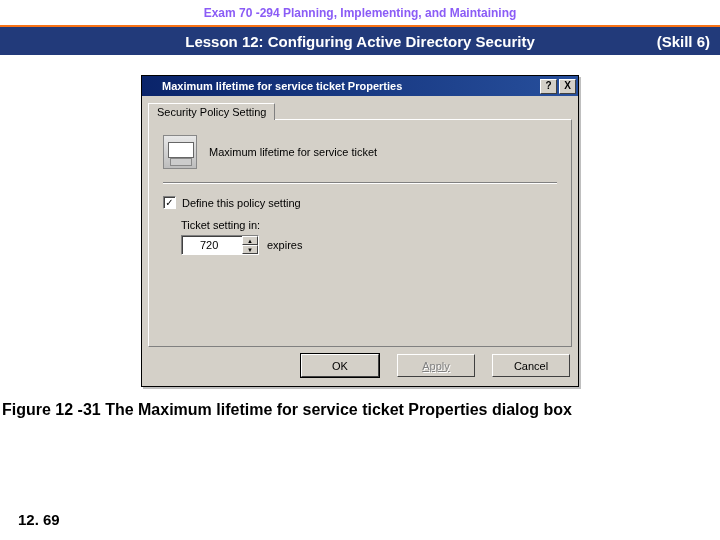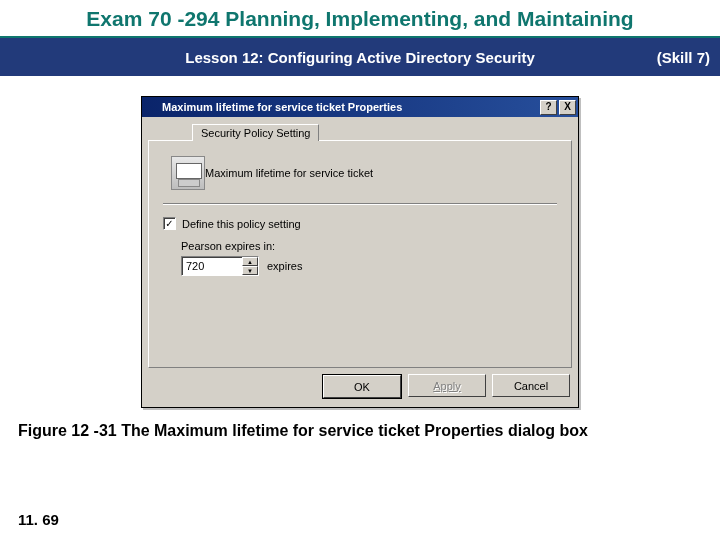--- a/index.html
+++ b/index.html
@@ -7,36 +7,36 @@
     margin: 0;
     width: 720px;
     height: 540px;
     font-family: Arial, Helvetica, sans-serif;
     background: #ffffff;
     position: relative;
   }
   .slide-title {
     text-align: center;
     font-weight: bold;
-    font-size: 21px;
+    font-size: 12px;
     line-height: 1.25;
     padding: 6px 12px 4px 12px;
-    color: #0f766e;
+    color: #8b5cf6;
   }
   .lesson-bar {
     background: #223a7a;
     color: #ffffff;
     font-weight: bold;
     font-size: 15px;
-    height: 40px;
-    display: flex;
-    align-items: center;
-    justify-content: center;
-    position: relative;
-    border-top: 2px solid #0f766e;
+    height: 30px;
+    display: flex;
+    align-items: center;
+    justify-content: center;
+    position: relative;
+    border-top: 2px solid #f97316;
   }
   .lesson-bar .skill {
     position: absolute;
     right: 10px;
     top: 50%;
     transform: translateY(-50%);
   }
   .dialog-area {
     display: flex;
     justify-content: center;
@@ -78,21 +78,20 @@
     align-items: center;
     justify-content: center;
     font-size: 10px;
     font-weight: bold;
     color: #000;
     font-family: Arial;
     line-height: 1;
   }
   .tab-row {
     padding: 6px 6px 0 6px;
-    margin-left: 44px;
   }
   .tab {
     display: inline-block;
     background: #d4d0c8;
     border: 1px solid #fff;
     border-right-color: #808080;
     border-bottom: none;
     padding: 2px 8px;
     font-size: 11px;
     position: relative;
@@ -105,23 +104,22 @@
     border-right-color: #808080;
     border-bottom-color: #808080;
     background: #d4d0c8;
     padding: 12px 14px 14px 14px;
     height: 228px;
     position: relative;
   }
   .policy-header {
     display: flex;
     align-items: center;
-    gap: 0;
+    gap: 12px;
     height: 40px;
-    margin-left: 8px;
   }
   .policy-icon {
     width: 34px;
     height: 34px;
     background: linear-gradient(#e8e8e8,#bdbdbd);
     border: 1px solid #888;
     position: relative;
   }
   .policy-icon::before{
     content:"";
@@ -175,20 +173,21 @@
   .spin-input {
     width: 78px;
     height: 20px;
     background: #fff;
     border: 1px solid #808080;
     border-right-color: #fff;
     border-bottom-color: #fff;
     box-shadow: inset 1px 1px 0 #404040;
     display: flex;
     align-items: stretch;
+    padding-left: 14px;
   }
   .spin-value {
     flex: 1;
     padding: 2px 4px;
     font-size: 11px;
     display: flex;
     align-items: center;
   }
   .spin-buttons {
     width: 16px;
@@ -202,42 +201,43 @@
     border-right-color: #404040;
     border-bottom-color: #404040;
     font-size: 6px;
     display: flex;
     align-items: center;
     justify-content: center;
   }
   .button-row {
     display: flex;
     justify-content: flex-end;
-    gap: 6px;
+    gap: 17px;
     padding: 0 8px 8px 8px;
+    align-items: center;
   }
   .win-button {
     min-width: 78px;
     height: 23px;
     background: #d4d0c8;
     border: 1px solid #fff;
     border-right-color: #404040;
     border-bottom-color: #404040;
     font-size: 11px;
     font-family: Tahoma, Arial, sans-serif;
     display: flex;
     align-items: center;
     justify-content: center;
   }
   .win-button.default { box-shadow: 0 0 0 1px #000; margin:1px; }
   .win-button.disabled { color: #808080; text-shadow: 1px 1px 0 #fff; }
   .figure-caption {
     font-weight: bold;
     font-size: 16px;
-    padding: 14px 18px 0 18px;
+    padding: 14px 18px 0 2px;
   }
   .footer {
     position: absolute;
     bottom: 12px;
     left: 0;
     right: 0;
     display: flex;
     justify-content: space-between;
     padding: 0 18px;
     font-size: 15px;
@@ -247,21 +247,21 @@
 </style>
 </head>
 <body>
 
 <div class="slide-title">
   <div>Exam 70 -294 Planning, Implementing, and Maintaining</div>
 </div>
 
 <div class="lesson-bar">
   <span>Lesson 12: Configuring Active Directory Security</span>
-  <span class="skill">(Skill 7)</span>
+  <span class="skill">(Skill 6)</span>
 </div>
 
 <div class="dialog-area">
   <div class="win-dialog">
     <div class="titlebar">
       <div class="titlebar-text">Maximum lifetime for service ticket Properties</div>
       <div class="titlebar-btn">
         <span>?</span>
       </div>
       <div class="titlebar-btn">
@@ -281,21 +281,21 @@
       <hr class="sep">
 
       <div class="checkbox-row">
         <div class="win-check">
           <span>✓</span>
         </div>
         <span class="define-label">Define this policy setting</span>
       </div>
 
       <div class="expires-block">
-        <div>Pearson expires in:</div>
+        <div>Ticket setting in:</div>
         <div class="spin-row">
           <div class="spin-input">
             <div class="spin-value">720</div>
             <div class="spin-buttons">
               <div class="spin-btn">
                 <span>▲</span>
               </div>
               <div class="spin-btn">
                 <span>▼</span>
               </div>
@@ -312,14 +312,14 @@
         <span style="text-decoration:underline">Apply</span>
       </div>
       <div class="win-button">Cancel</div>
     </div>
   </div>
 </div>
 
 <div class="figure-caption">Figure 12 -31 The Maximum lifetime for service ticket Properties dialog box</div>
 
 <div class="footer">
-  <span class="page">11. 69</span>
+  <span class="page">12. 69</span>
 </div>
 
 </body></html>

